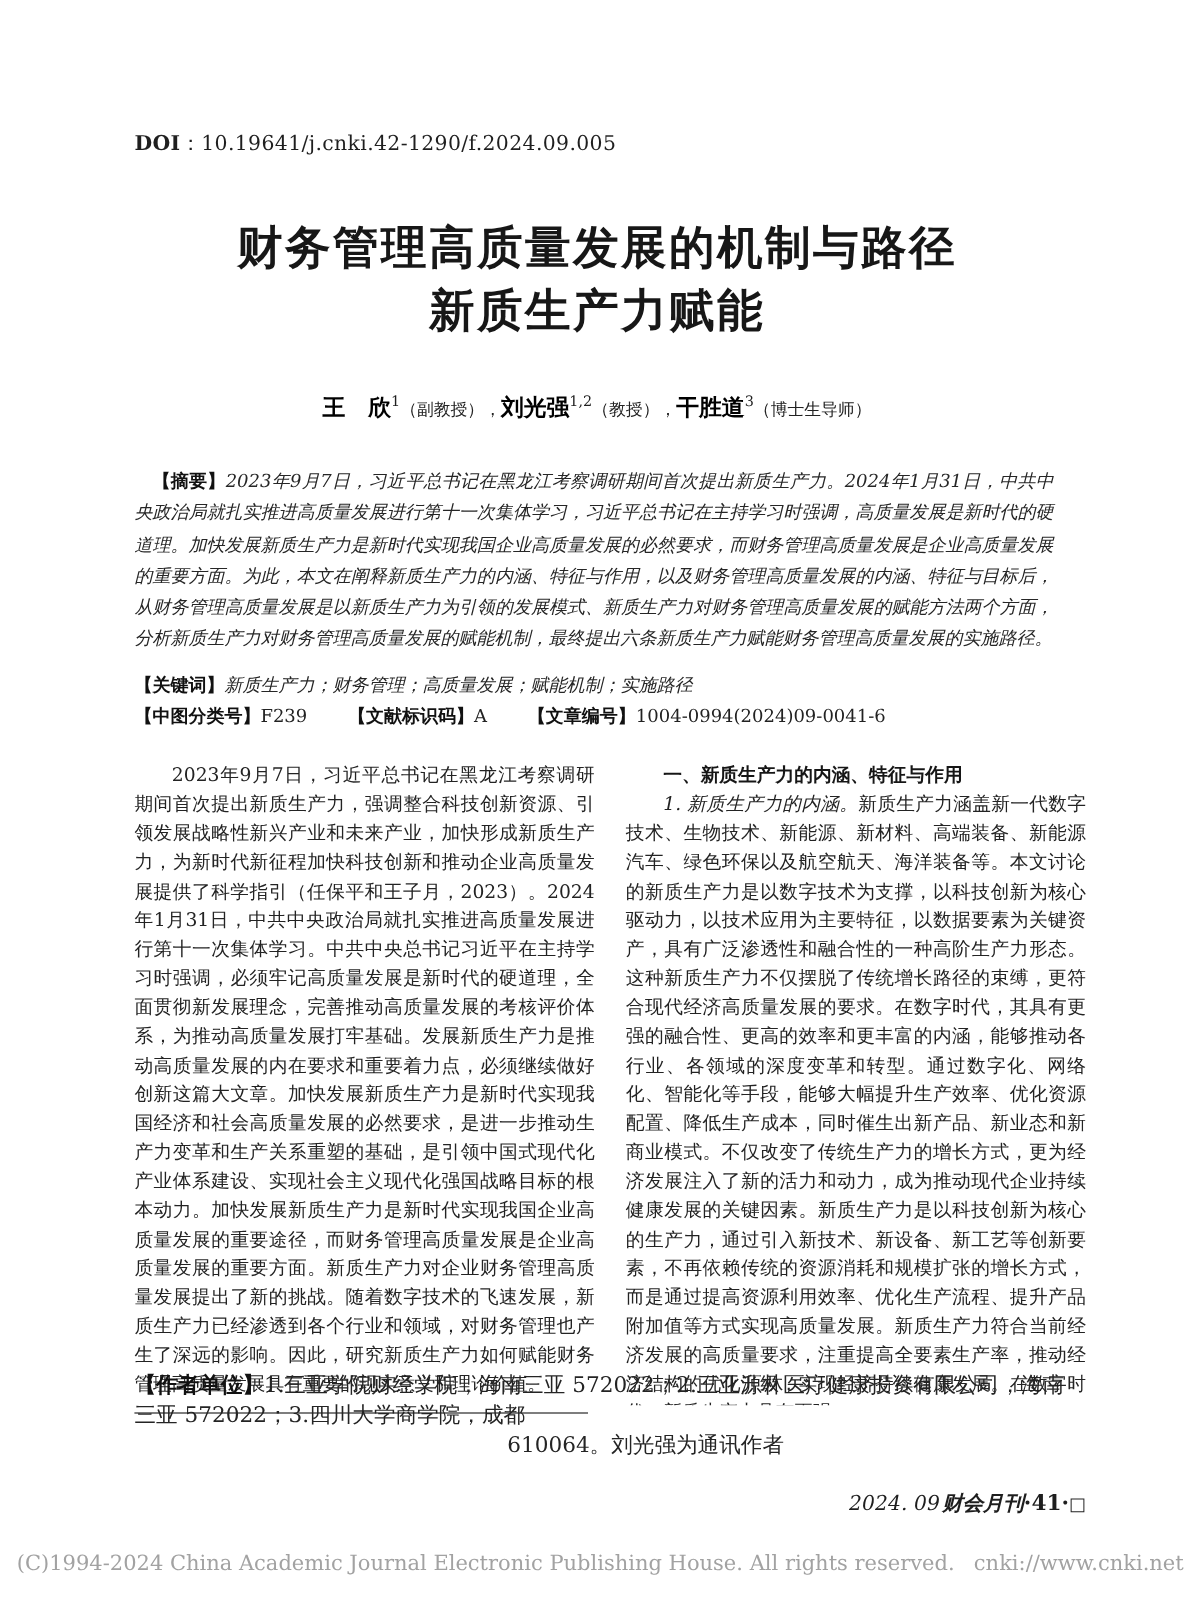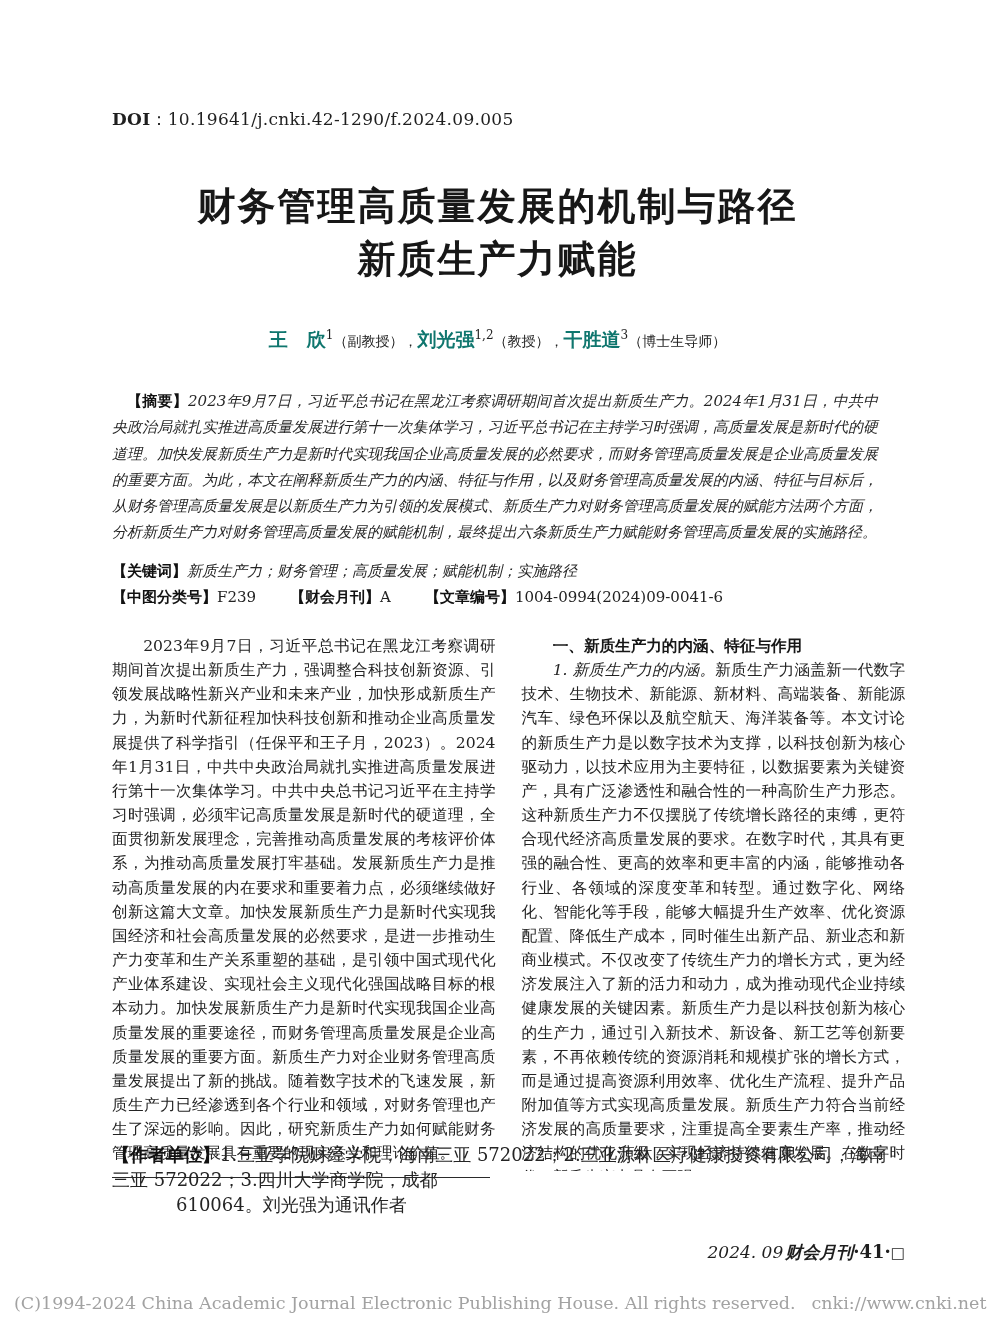--- a/index.html
+++ b/index.html
@@ -18,21 +18,21 @@
 
   .title-block{
     position:absolute;left:0;top:180px;width:100%;
     text-align:center;
     font-family:"DejaVu Sans","Liberation Sans",sans-serif;
     font-weight:bold;font-size:38px;line-height:53px;color:#171717;
     letter-spacing:2px;
   }
 
   .authors{position:absolute;left:0;top:327px;width:100%;text-align:center;font-size:19px;}
-  .author-name{font-family:Liberation Sans, sans-serif;font-weight:bold;color:#0f766e;}
+  .author-name{font-family:Liberation Sans, sans-serif;font-weight:bold;color:#000000;}
   .author-sup{font-size:12px;}
   .author-role{font-size:14px;color:#222;}
 
   .abstract{
     position:absolute;left:112px;top:388px;width:766px;
     font-size:15px;line-height:26.3px;
     text-align:justify;color:#262626;
     text-indent:1em;margin:0;
   }
   .abstract .lbl, .keywords .lbl, .class-line .lbl{
@@ -72,21 +72,21 @@
     border-top:1.5px solid #2a2a2a;height:0;
   }
   .footnote{
     position:absolute;left:112px;top:1142px;width:788px;
     font-size:18px;line-height:25px;color:#242424;
   }
   .footnote .lbl{
     font-family:"DejaVu Sans","Liberation Sans",sans-serif;
     font-weight:bold;color:#111;
   }
-  .footnote-line2{margin-left:64px;}
+  .footnote-line2{margin-left:64px;text-align:center;}
 
   .page-footer{
     position:absolute;right:90px;top:1241px;
     font-size:17px;color:#1e1e1e;white-space:nowrap;
   }
   .page-footer .issue{font-style:italic;margin-right:2px;}
   .page-footer .journal{font-family:"DejaVu Sans","Liberation Sans",sans-serif;font-weight:bold;font-style:italic;}
   .page-footer .pageno{font-weight:bold;font-size:18px;}
   .page-footer .endmark{font-size:15px;}
 
@@ -112,21 +112,21 @@
 
   <div class="authors">
     <span class="author-name">王　欣</span><sup class="author-sup">1</sup><span class="author-role">（副教授），</span><span class="author-name">刘光强</span><sup class="author-sup">1,2</sup><span class="author-role">（教授），</span><span class="author-name">干胜道</span><sup class="author-sup">3</sup><span class="author-role">（博士生导师）</span>
   </div>
 
   <p class="abstract kai"><span class="lbl">【摘要】</span><span>2023年9月7日，习近平总书记在黑龙江考察调研期间首次提出新质生产力。2024年1月31日，中共中央政治局就扎实推进高质量发展进行第十一次集体学习，习近平总书记在主持学习时强调，高质量发展是新时代的硬道理。加快发展新质生产力是新时代实现我国企业高质量发展的必然要求，而财务管理高质量发展是企业高质量发展的重要方面。为此，本文在阐释新质生产力的内涵、特征与作用，以及财务管理高质量发展的内涵、特征与目标后，从财务管理高质量发展是以新质生产力为引领的发展模式、新质生产力对财务管理高质量发展的赋能方法两个方面，分析新质生产力对财务管理高质量发展的赋能机制，最终提出六条新质生产力赋能财务管理高质量发展的实施路径。</span></p>
 
   <p class="keywords kai"><span class="lbl">【关键词】</span><span>新质生产力；财务管理；高质量发展；赋能机制；实施路径</span></p>
 
   <p class="class-line">
-    <span class="class-group"><span class="lbl">【中图分类号】</span><span>F239</span></span><span class="class-group"><span class="lbl">【财会月刊】</span><span>A</span></span><span><span class="lbl">【文章编号】</span><span>1004-0994(2024)09-0041-6</span></span>
+    <span class="class-group"><span class="lbl">【中图分类号】</span><span>F239</span></span><span class="class-group"><span class="lbl">【文献标识码】</span><span>A</span></span><span><span class="lbl">【文章编号】</span><span>1004-0994(2024)09-0041-6</span></span>
   </p>
 
   <div class="columns">
     <div class="column">
       <p>2023年9月7日，习近平总书记在黑龙江考察调研期间首次提出新质生产力，强调整合科技创新资源、引领发展战略性新兴产业和未来产业，加快形成新质生产力，为新时代新征程加快科技创新和推动企业高质量发展提供了科学指引（任保平和王子月，2023）。2024年1月31日，中共中央政治局就扎实推进高质量发展进行第十一次集体学习。中共中央总书记习近平在主持学习时强调，必须牢记高质量发展是新时代的硬道理，全面贯彻新发展理念，完善推动高质量发展的考核评价体系，为推动高质量发展打牢基础。发展新质生产力是推动高质量发展的内在要求和重要着力点，必须继续做好创新这篇大文章。加快发展新质生产力是新时代实现我国经济和社会高质量发展的必然要求，是进一步推动生产力变革和生产关系重塑的基础，是引领中国式现代化产业体系建设、实现社会主义现代化强国战略目标的根本动力。加快发展新质生产力是新时代实现我国企业高质量发展的重要途径，而财务管理高质量发展是企业高质量发展的重要方面。新质生产力对企业财务管理高质量发展提出了新的挑战。随着数字技术的飞速发展，新质生产力已经渗透到各个行业和领域，对财务管理也产生了深远的影响。因此，研究新质生产力如何赋能财务管理高质量发展具有重要的现实意义和理论价值。</p>
     </div>
     <div class="column">
       <h3 class="col-heading">一、新质生产力的内涵、特征与作用</h3>
       <p><span class="lead">1. 新质生产力的内涵。</span><span>新质生产力涵盖新一代数字技术、生物技术、新能源、新材料、高端装备、新能源汽车、绿色环保以及航空航天、海洋装备等。本文讨论的新质生产力是以数字技术为支撑，以科技创新为核心驱动力，以技术应用为主要特征，以数据要素为关键资产，具有广泛渗透性和融合性的一种高阶生产力形态。这种新质生产力不仅摆脱了传统增长路径的束缚，更符合现代经济高质量发展的要求。在数字时代，其具有更强的融合性、更高的效率和更丰富的内涵，能够推动各行业、各领域的深度变革和转型。通过数字化、网络化、智能化等手段，能够大幅提升生产效率、优化资源配置、降低生产成本，同时催生出新产品、新业态和新商业模式。不仅改变了传统生产力的增长方式，更为经济发展注入了新的活力和动力，成为推动现代企业持续健康发展的关键因素。新质生产力是以科技创新为核心的生产力，通过引入新技术、新设备、新工艺等创新要素，不再依赖传统的资源消耗和规模扩张的增长方式，而是通过提高资源利用效率、优化生产流程、提升产品附加值等方式实现高质量发展。新质生产力符合当前经济发展的高质量要求，注重提高全要素生产率，推动经济结构的优化升级，实现经济持续健康发展。在数字时代，新质生产力具有更强</span></p>
     </div>

